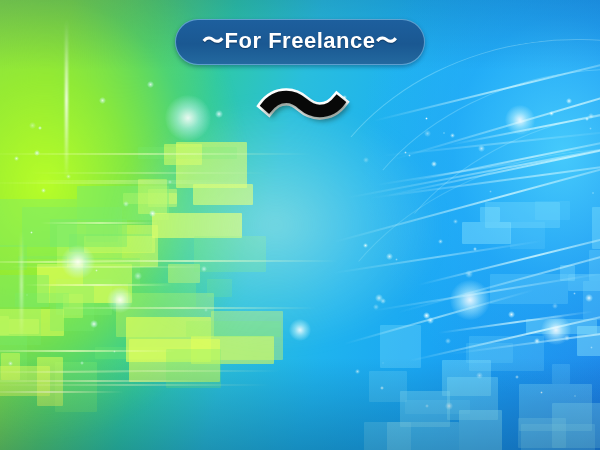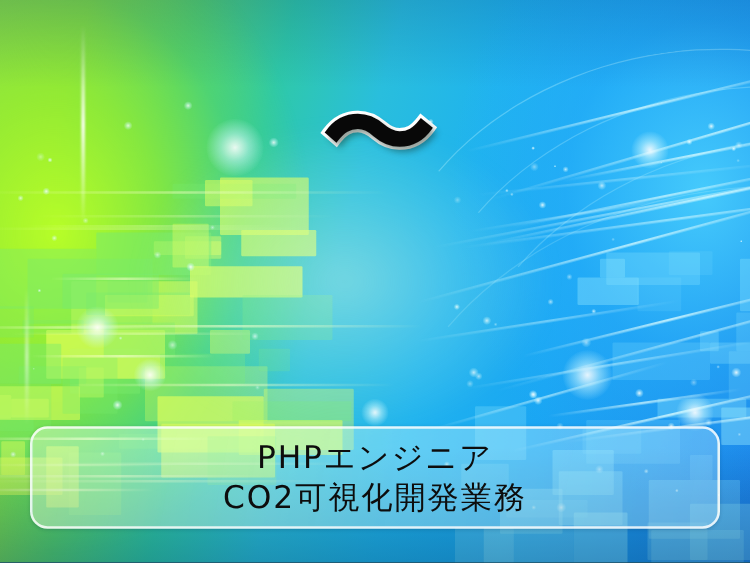--- a/index.html
+++ b/index.html
@@ -440,24 +440,23 @@
       <div class="spark" style="left:541px;top:315px;width:30px;height:30px;opacity:0.9;"></div>
       <div class="spark" style="left:289px;top:319px;width:22px;height:22px;opacity:0.9;"></div>
       <div class="flare-v" style="left:65px;top:20px;height:160px;opacity:0.95;"></div>
       <div class="flare-v" style="left:20px;top:230px;height:110px;opacity:0.5;"></div>
     </div>
 
   <div class="bg-center-glow"></div>
   <div class="bg-top-shade"></div>
   <div class="bg-bottom-shade"></div>
 
+  <div class="badge-wrap">
+    <div class="badge">〜For Freelance〜</div>
+  </div>
 
   <div class="price-row">
     <span class="tilde-big outlined">〜</span>
   </div>
 
 
-  <div class="info-box">
-    <div class="info-line">PHPエンジニア</div>
-    <div class="info-line">CO2可視化開発業務</div>
-  </div>
 
 </div>
 
 </body></html>

